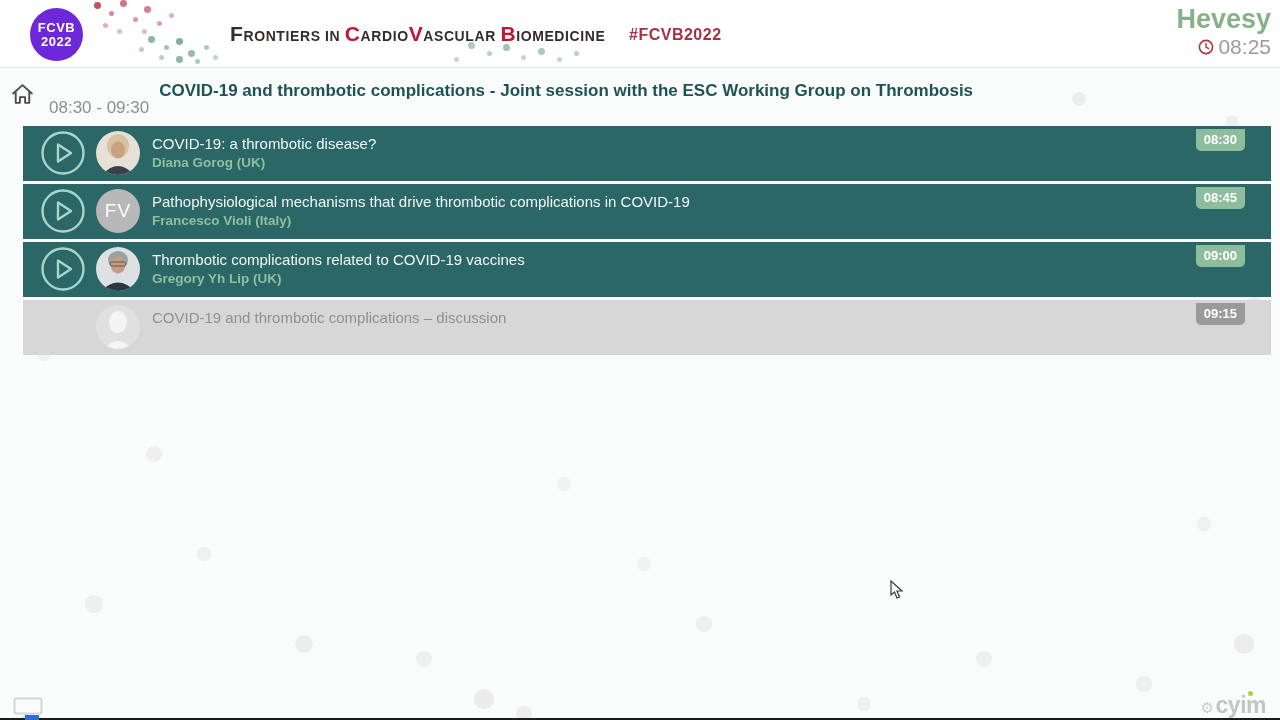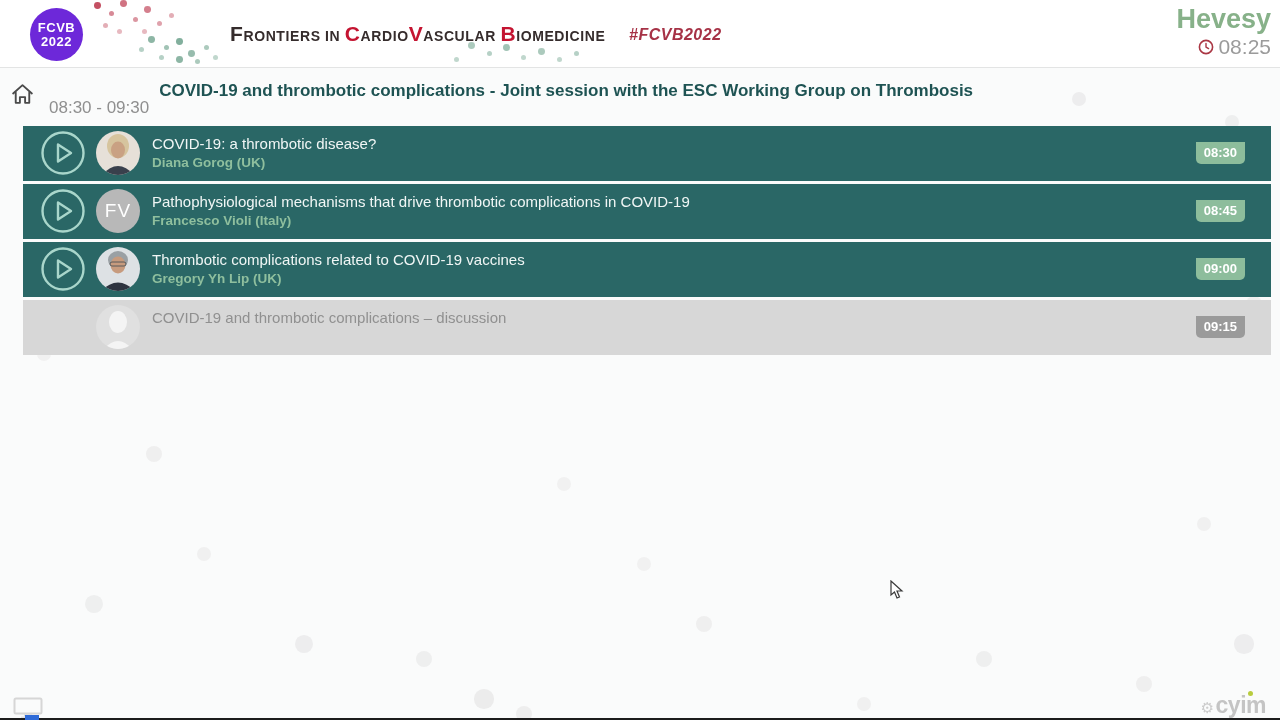--- a/index.html
+++ b/index.html
@@ -38,21 +38,21 @@
       214px 56px 0 1px rgba(47,122,91,.3), 140px 48px 0 1px rgba(47,122,91,.35),
       470px 44px 0 2px rgba(47,122,91,.4), 488px 52px 0 1px rgba(47,122,91,.35),
       505px 46px 0 2px rgba(47,122,91,.45), 522px 56px 0 1px rgba(47,122,91,.3),
       540px 50px 0 2px rgba(47,122,91,.4), 558px 58px 0 1px rgba(47,122,91,.3),
       575px 52px 0 1px rgba(47,122,91,.35), 455px 58px 0 1px rgba(47,122,91,.3); }
   .conf-title { position:absolute; left:230px; top:22px; color:#352c2c; font-size:14px; font-weight:bold;
     letter-spacing:.6px; white-space:nowrap; }
   .conf-title .big { font-size:21px; }
   .conf-title .big.red { color:#c41431; }
   .hashtag { position:absolute; left:629px; top:26px; color:#a63246; font-weight:bold; font-size:16px;
-    letter-spacing:.5px;font-style:italic; }
+    letter-spacing:.5px; }
   .room-block { position:absolute; right:9px; top:4px; text-align:right; }
   .room-name { color:#87b189; font-weight:bold; font-size:27px; line-height:30px; }
   .room-time { display:flex; align-items:center; justify-content:flex-end; gap:4px; margin-top:1px; }
   .room-time .t { color:#9b9b9b; font-size:21px; }
 
   
   .session-header { position:absolute; top:80px; left:10px; display:flex; align-items:flex-start; z-index:4; }
   .home-btn { margin-top:2px; cursor:pointer; }
   .sess-time { color:#8f8f8f; font-size:17px; margin-left:14px; margin-top:18px; white-space:nowrap; }
   .sess-main { margin-left:10px; }
@@ -67,21 +67,21 @@
   .talk-row.disabled { background:#d7d7d7; cursor:default; }
   .play-btn { position:absolute; left:17px; top:4px; width:46px; height:46px; }
   .avatar { position:absolute; left:73px; top:5px; width:44px; height:44px; border-radius:50%; overflow:hidden; }
   .avatar.initials { background:#b8b8b8; color:#fff; display:flex; align-items:center; justify-content:center;
     font-size:19px; letter-spacing:1px; }
   .avatar.placeholder { background:#e0e0e0; }
   .talk-text { position:absolute; left:129px; top:8px; right:90px; }
   .talk-title { color:#f0f6f5; font-size:15px; line-height:19px; white-space:nowrap; overflow:hidden; }
   .talk-row.disabled .talk-title { color:#909090; }
   .talk-speaker { color:#8fbf9e; font-size:13.5px; font-weight:bold; margin-top:2px; }
-  .time-badge { position:absolute; top:16px; right:26px; background:#8dbd9c; color:#fff; font-weight:bold;
+  .time-badge { position:absolute; top:3px; right:26px; background:#8dbd9c; color:#fff; font-weight:bold;
     font-size:13px; padding:3px 8px 4px 8px; border-radius:0 0 5px 5px; }
   .talk-row.disabled .time-badge { background:#9a9a9a; }
 
   
   .monitor-icon { position:absolute; left:13px; top:697px; }
   .gear-icon { position:absolute; right:66px; bottom:3px; color:#cccccc; font-size:15px; }
   .brand { position:absolute; right:14px; bottom:1px; color:#c4c4c4; font-weight:bold; font-size:23px;
     letter-spacing:-.5px; }
   .brand .dot { position:absolute; right:13px; top:-1px; width:5px; height:5px; border-radius:50%; background:#b8cc3e; }
   .progress-bar { position:absolute; left:0; bottom:0; width:1280px; height:2px; background:#1c1c1c; }

